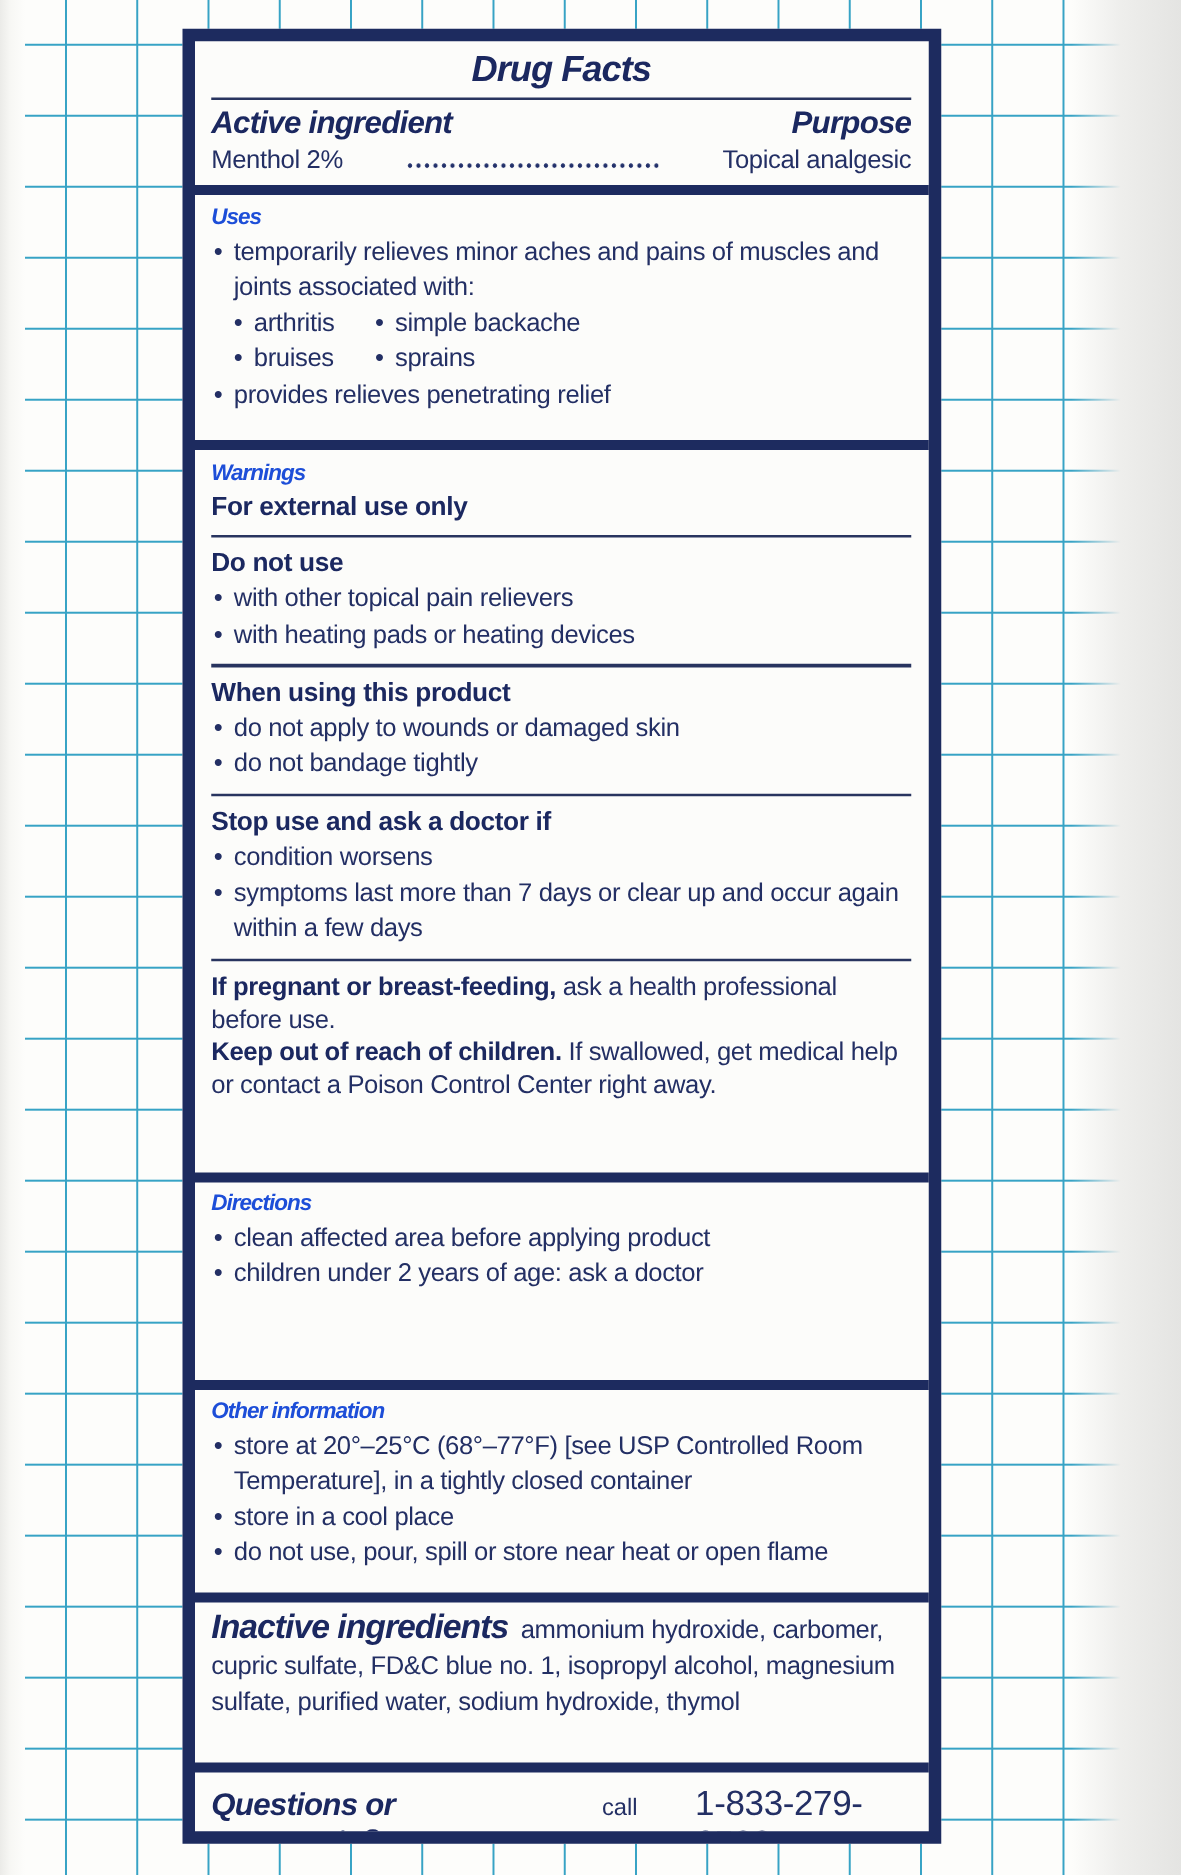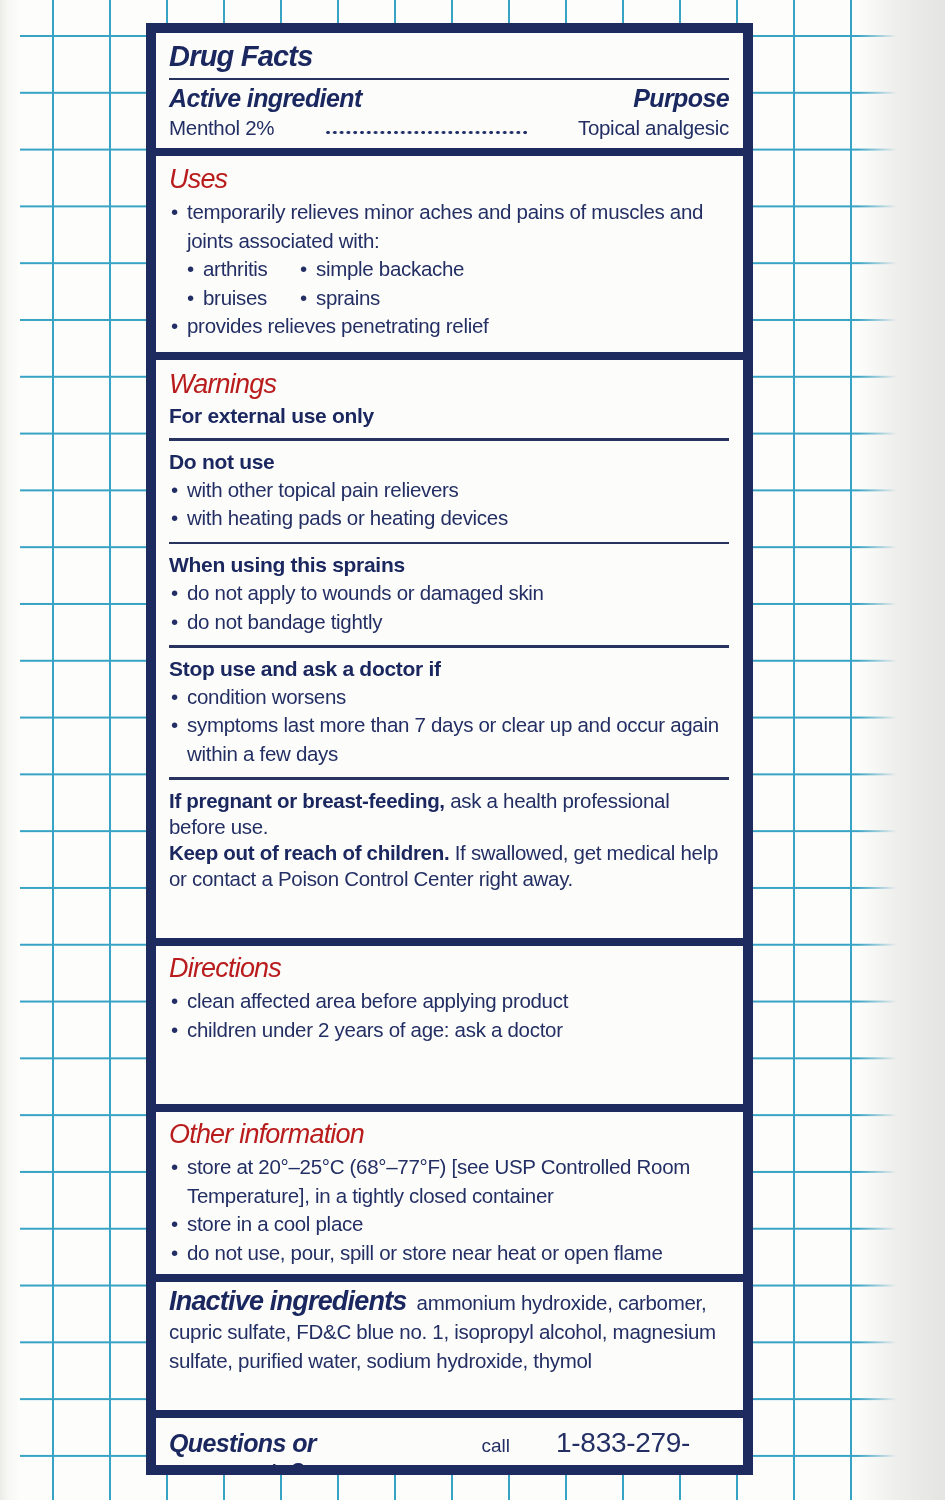--- a/index.html
+++ b/index.html
@@ -26,35 +26,35 @@
   }
   .panel{
     position:absolute;left:146px;top:23px;width:607px;height:1452px;
     box-sizing:border-box;
     border:10px solid #1d2b5f;
     background:#fcfcfa;
     display:flex;flex-direction:column;
   }
   .divider{flex:0 0 8px;background:#1d2b5f;}
   .section{box-sizing:border-box;padding:0 14px 0 13px;overflow:hidden;}
-  .sec-header{flex:0 0 115px;padding-top:8px;}
+  .sec-header{flex:0 0 115px;padding-top:8px;text-align:center;}
   .sec-uses{flex:0 0 196px;padding-top:7px;}
   .sec-warnings{flex:0 0 578px;padding-top:8px;}
   .sec-directions{flex:0 0 158px;padding-top:6px;border-radius:30px;}
   .sec-other{flex:0 0 162px;padding-top:6px;}
   .sec-inactive{flex:0 0 128px;padding-top:5px;}
   .sec-questions{flex:1 1 auto;display:flex;align-items:baseline;padding-top:9px;gap:37px;}
 
   .h-big{
     font-size:29px;font-weight:bold;font-style:italic;
     color:#1b2860;letter-spacing:-0.8px;line-height:1.1;
   }
   .h-sec{
-    font-size:27px;font-weight:normal;font-style:italic;
-    color:#b91c1c;letter-spacing:-0.8px;line-height:1.2;margin:0 0 3px 0;
+    font-size:18px;font-weight:bold;font-style:italic;
+    color:#1d4ed8;letter-spacing:-0.8px;line-height:1.2;margin:0 0 3px 0;
   }
   .h-sub{
     font-size:21px;font-weight:bold;color:#1b2860;
     letter-spacing:-0.3px;line-height:26px;margin:2px 0 1px 0;
   }
   .rule{height:2.5px;background:#28345f;margin:9px 0 8px 0;}
   .rule-title{height:2.5px;background:#28345f;margin:5px 0 4px 0;}
   .row-split{display:flex;justify-content:space-between;align-items:baseline;}
   .h-mid{font-size:25px;font-weight:bold;font-style:italic;color:#1b2860;letter-spacing:-0.6px;line-height:1.15;}
 
@@ -133,21 +133,21 @@
       <div class="h-sub">For external use only</div>
       <div class="rule"></div>
 
       <div class="h-sub">Do not use</div>
       <ul>
         <li class="b">with other topical pain relievers</li>
         <li class="b">with heating pads or heating devices</li>
       </ul>
       <div class="rule"></div>
 
-      <div class="h-sub">When using this sprains</div>
+      <div class="h-sub">When using this product</div>
       <ul>
         <li class="b">do not apply to wounds or damaged skin</li>
         <li class="b">do not bandage tightly</li>
       </ul>
       <div class="rule"></div>
 
       <div class="h-sub">Stop use and ask a doctor if</div>
       <ul>
         <li class="b">condition worsens</li>
         <li class="b">symptoms last more than 7 days or clear up and occur again within a few days</li>

